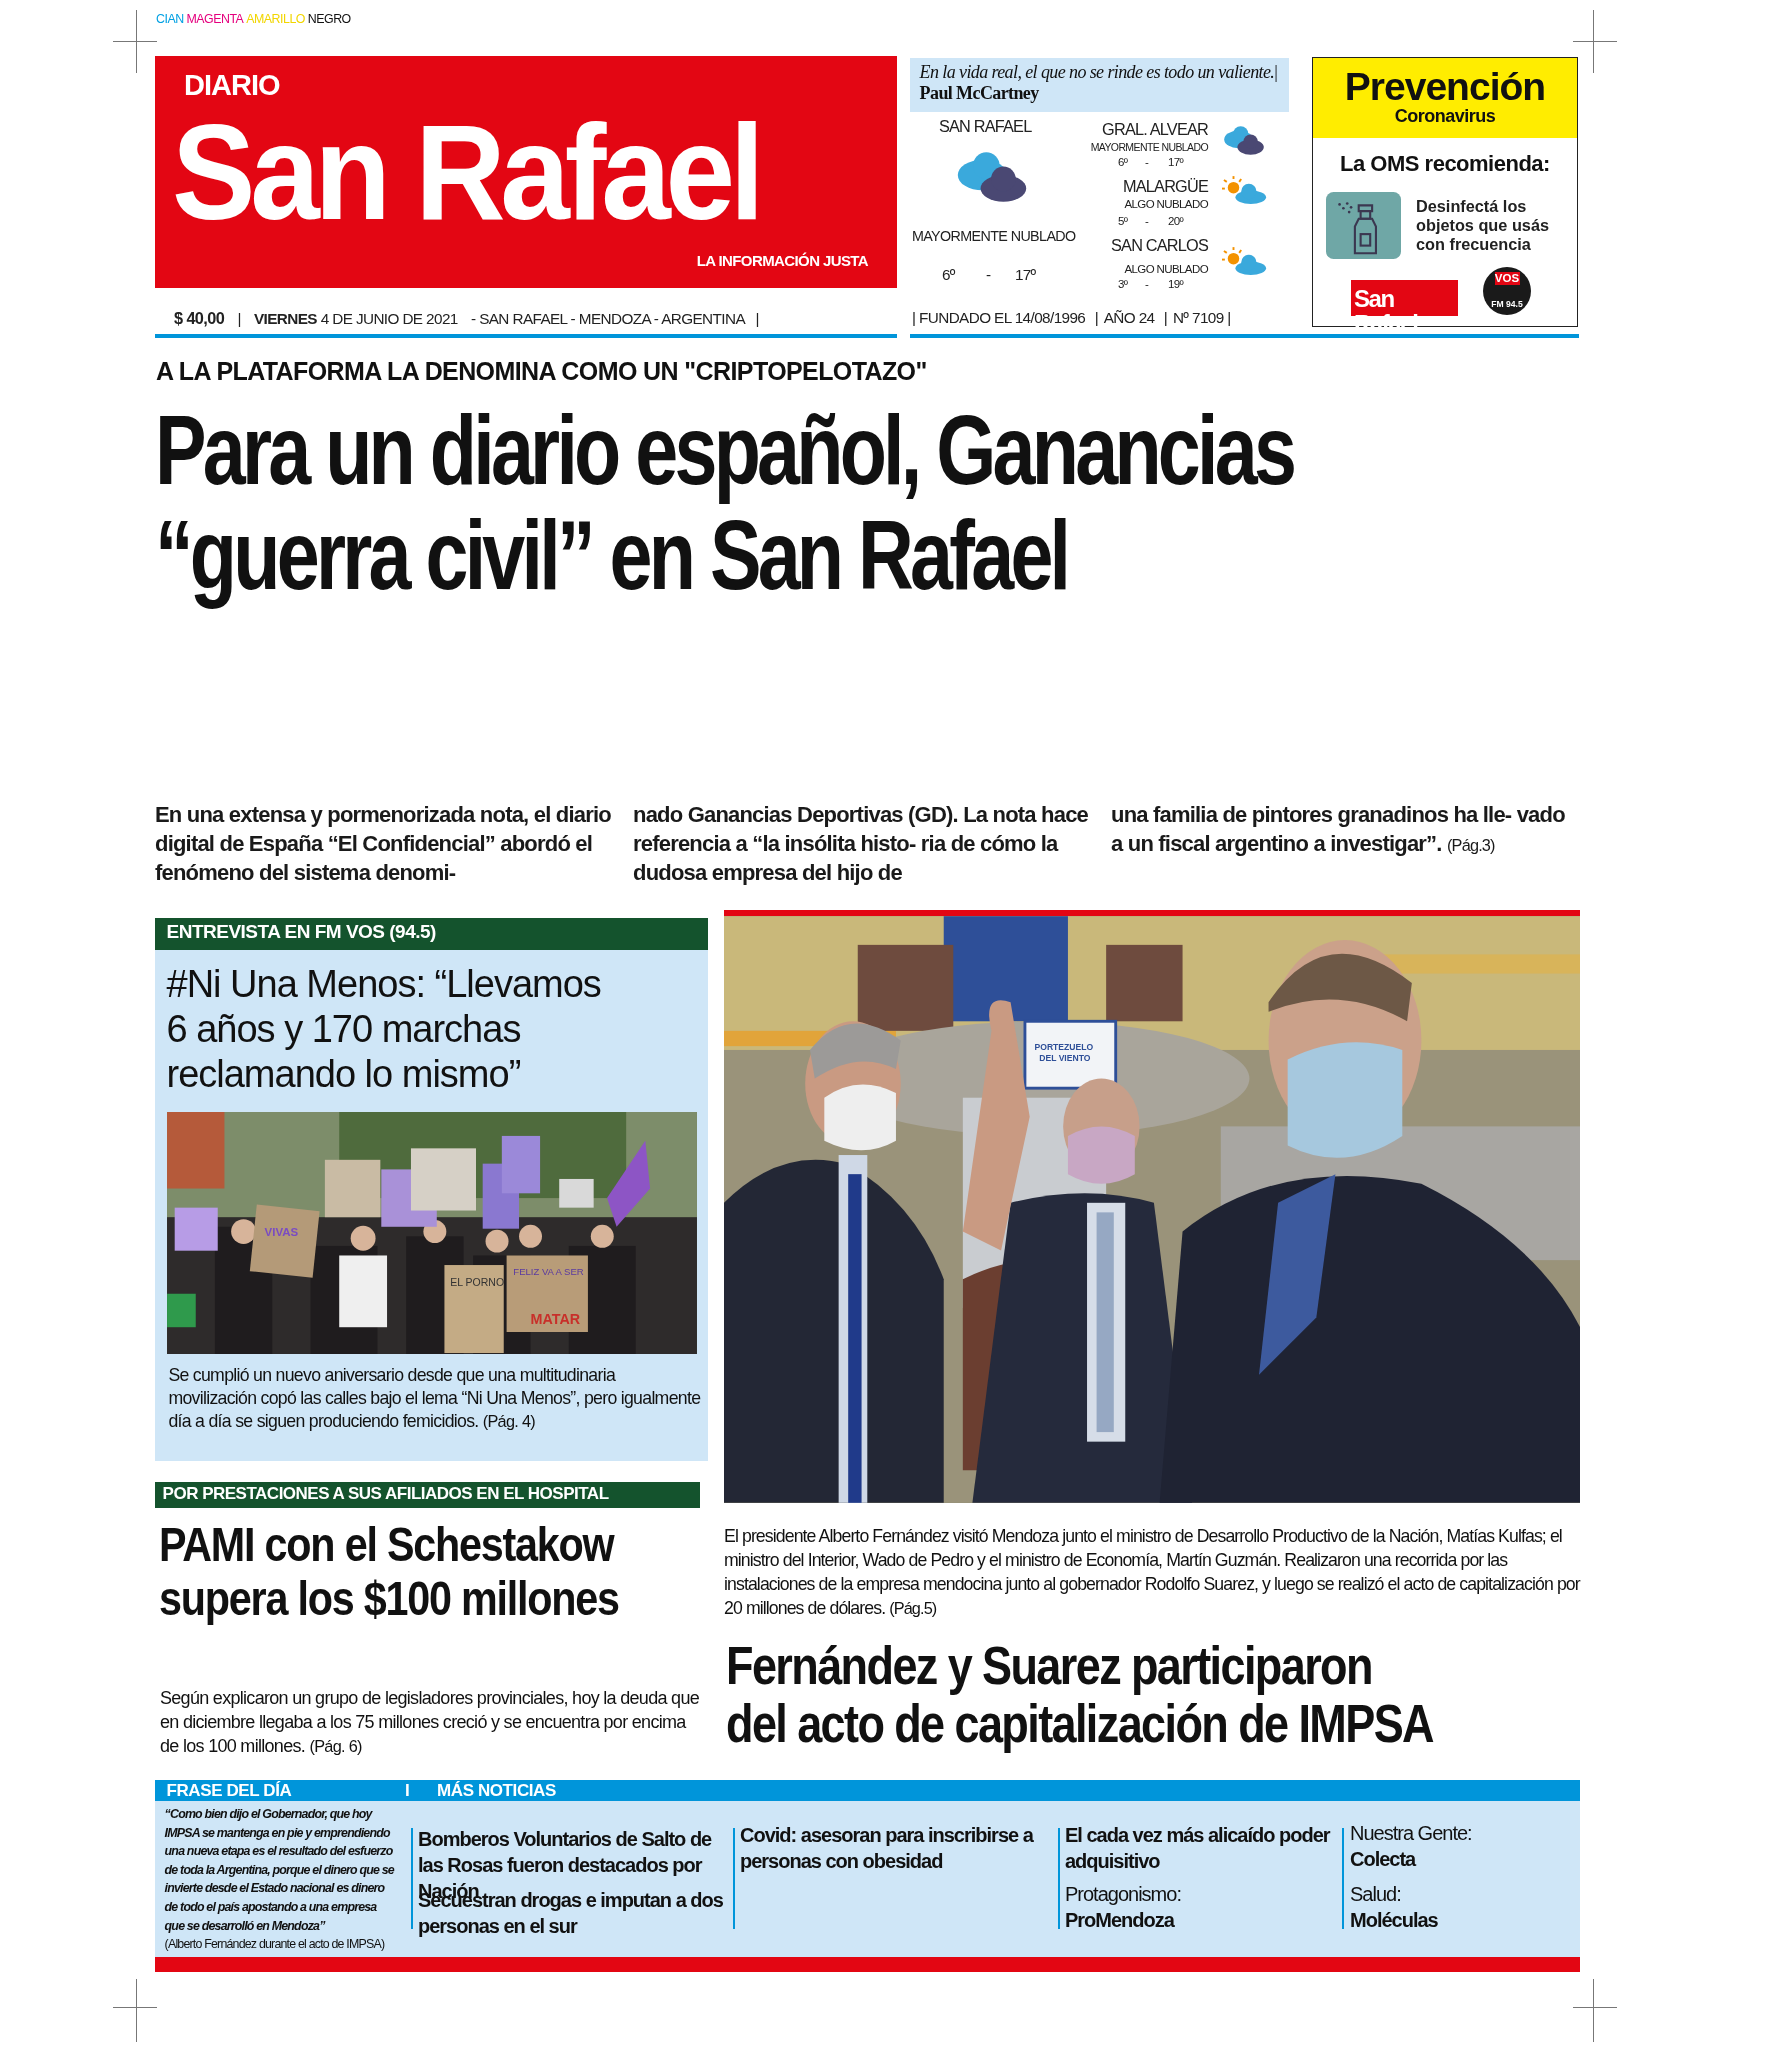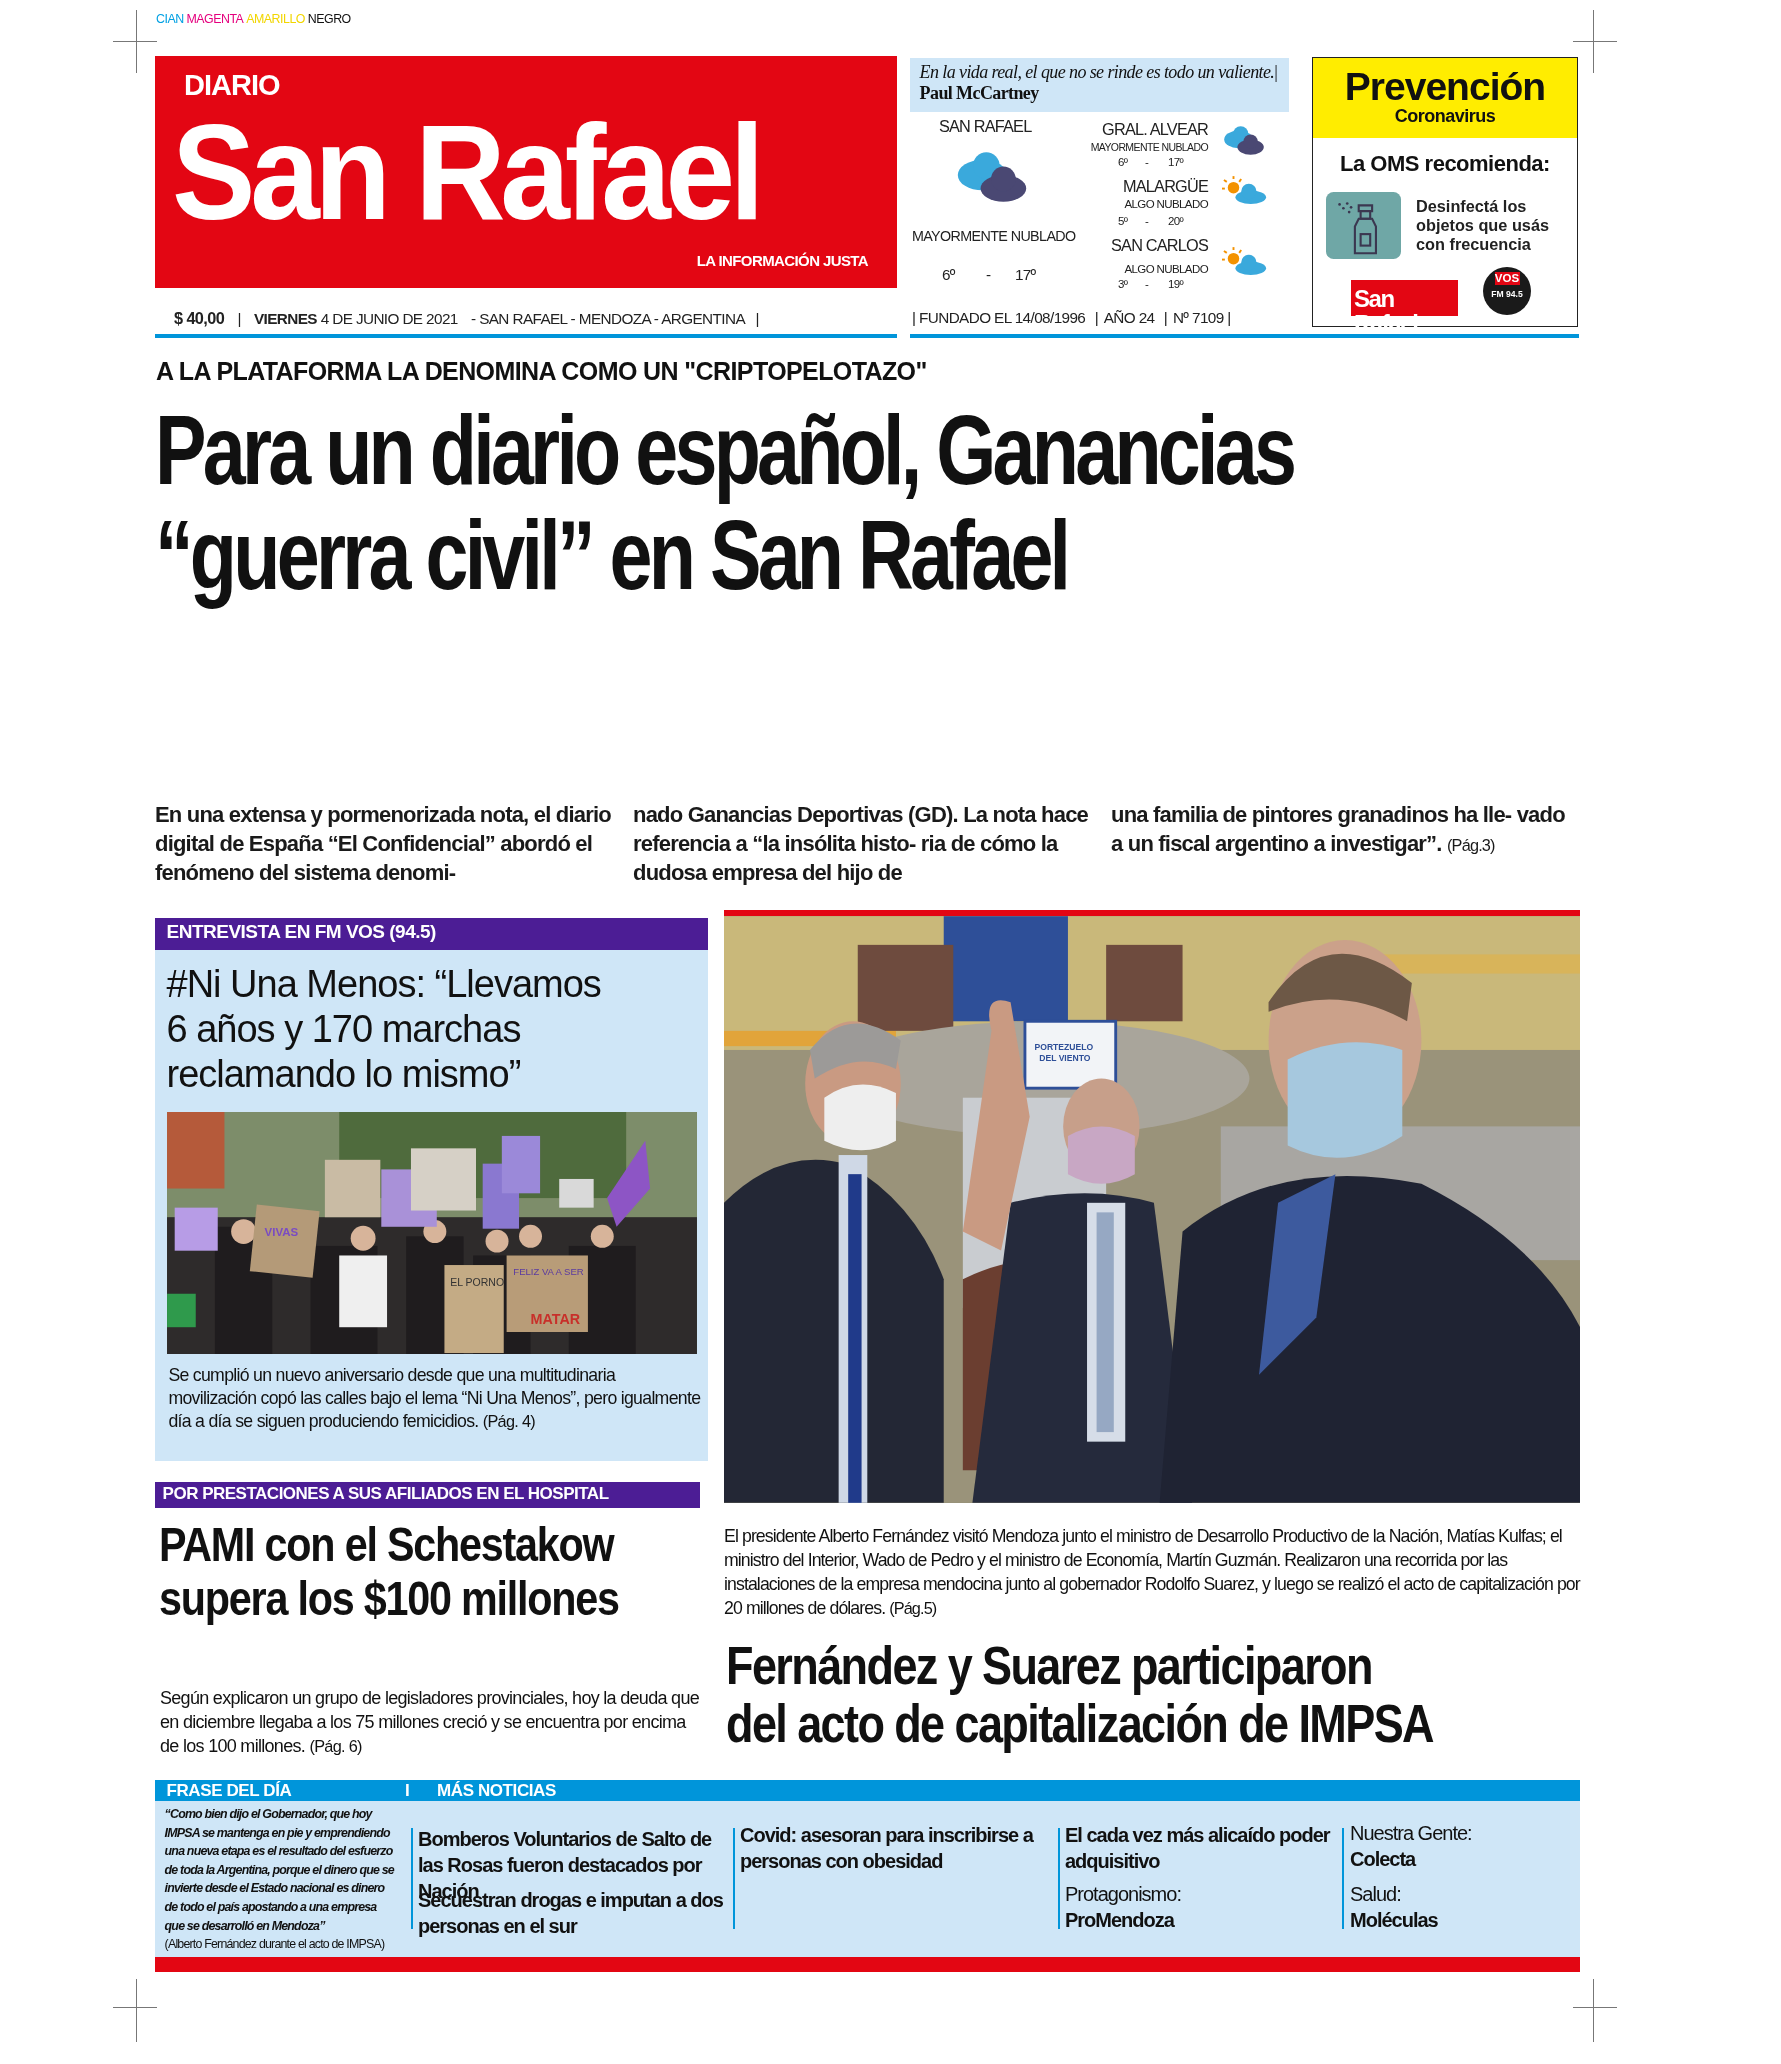--- a/index.html
+++ b/index.html
@@ -46,21 +46,21 @@
 
   .kicker-top { left: 156px; top: 357px; font-size: 25px; font-weight: 700; letter-spacing: -0.6px; }
   .headline { left: 155px; top: 397px; font-size: 99px; font-weight: 700; line-height: 105px; letter-spacing: -4.8px; }
   .headline .cond { transform: scaleX(0.78); }
 
   .lead { top: 800px; width: 459px; font-size: 22px; line-height: 29px; font-weight: 700; letter-spacing: -0.8px; color: #1a1a1a; }
   .pag { font-weight: 400; font-size: 16.3px; }
 
   
   .nbox { left: 155px; top: 918px; width: 553px; height: 543px; background: #cfe6f7; }
-  .tag-blue { background: #4c1d95; color: #fff; font-weight: 700; letter-spacing: -0.5px; }
+  .tag-blue { background: #14532d; color: #fff; font-weight: 700; letter-spacing: -0.5px; }
   .nbox-tag { height: 32px; font-size: 19px; padding: 2.9px 11.5px; }
   .nbox-h { left: 11.5px; top: 44px; font-size: 38px; line-height: 45px; font-weight: 400; letter-spacing: -1px; color: #111; }
   .nbox-photo { left: 11.5px; top: 194px; width: 530px; height: 242px; overflow: hidden; background: #5d6b54; }
   .nbox-txt { left: 13.4px; top: 446px; width: 535px; font-size: 17.7px; line-height: 23px; letter-spacing: -0.7px; }
 
   
   .pami-tag { left: 155px; top: 1482px; width: 545px; height: 26px; font-size: 17px; padding: 1.9px 7.6px; }
   .pami-h { left: 159px; top: 1518px; font-size: 48px; line-height: 54px; font-weight: 700; letter-spacing: -1.4px; }
   .pami-h .cond { transform: scaleX(0.86); }
   .pami-txt { left: 160px; top: 1686px; width: 545px; font-size: 18px; line-height: 24px; letter-spacing: -0.7px; }
@@ -189,21 +189,21 @@
           <circle cx="18" cy="17" r="1.4"></circle>
           <circle cx="24" cy="21" r="1.4"></circle>
           <circle cx="14" cy="13" r="1.4"></circle>
         </g>
     </svg>
   </div>
   <div class="abs prev-txt" style="width:158px">Desinfectá los objetos que usás con frecuencia</div>
   <div class="abs mini-logo">San Rafael</div>
   <div class="abs vos-logo">
     <div style="background:#e30613;margin:4.8px auto 0;width:25px;line-height:13.4px">VOS</div>
-    <div style="font-size:8.6px;margin-top:4px">FM 94.5</div>
+    <div style="font-size:8.6px;margin-top:14px">FM 94.5</div>
   </div>
 </div>
 
 <div class="abs dateline" style="left:174px">
   <b style="font-size:16.3px">$ 40,00</b>
   <span style="margin:0 9.6px">|</span>
   <b>VIERNES</b>
   <span>4 DE JUNIO DE 2021</span>
   <span style="margin-left:9.6px">-  SAN RAFAEL  -  MENDOZA  -  ARGENTINA</span>
   <span style="margin-left:7.6px">|</span>

